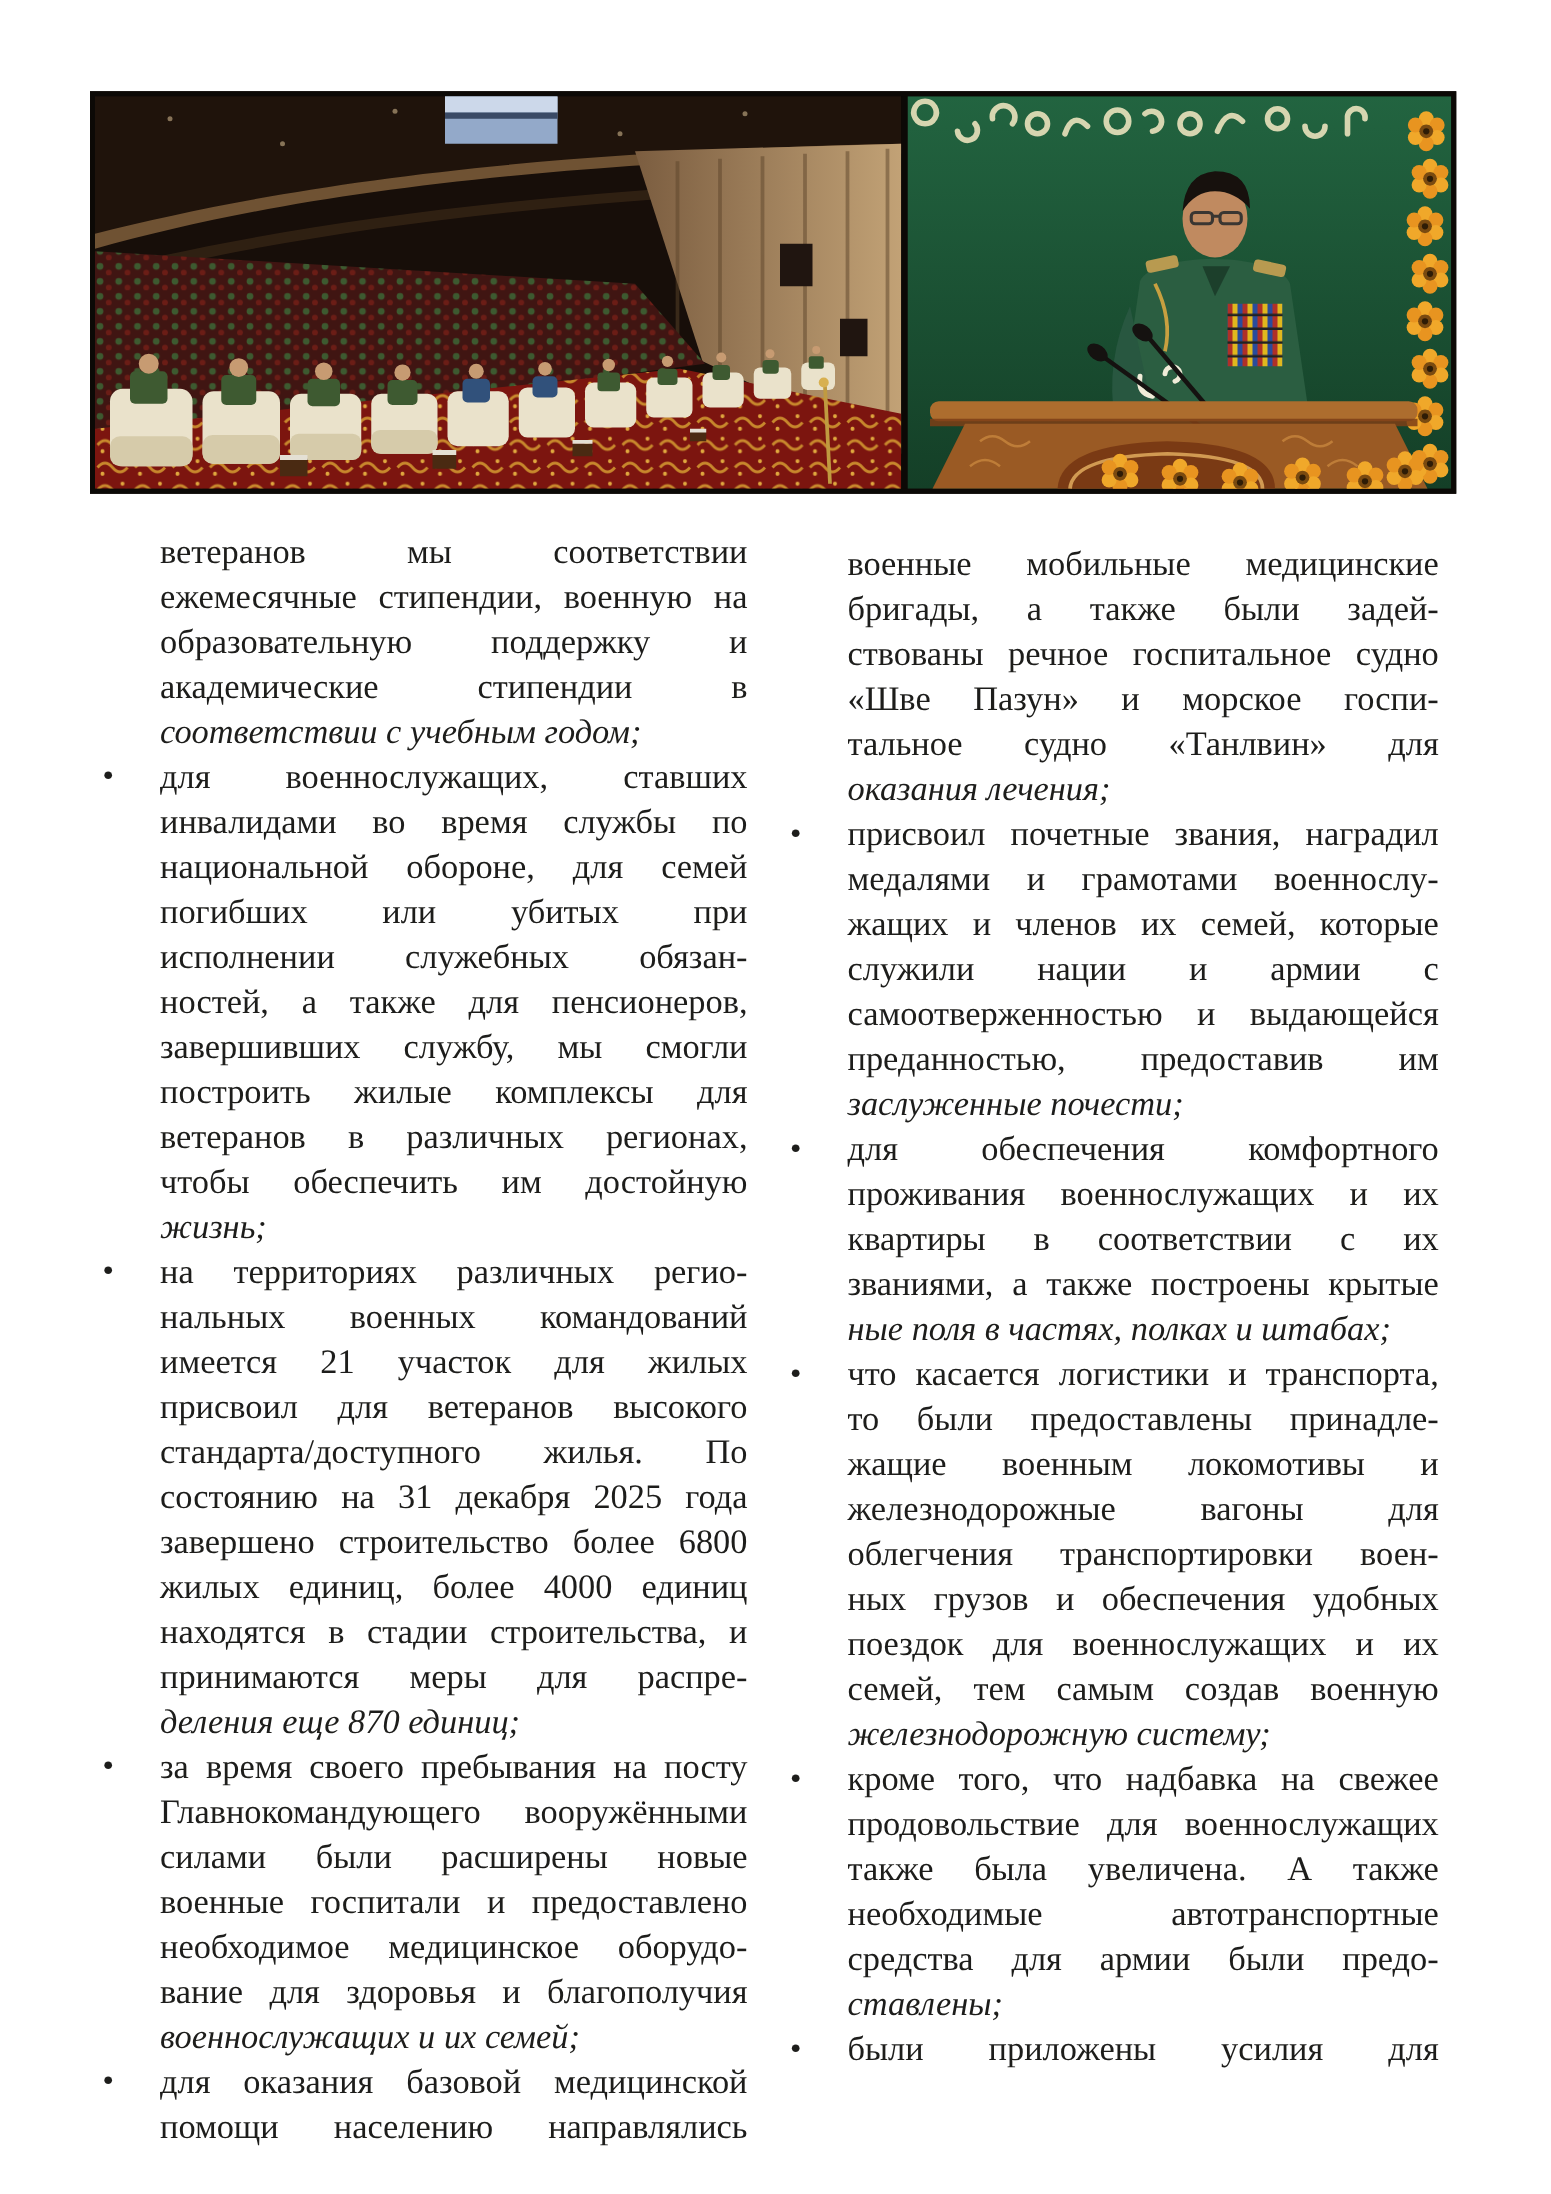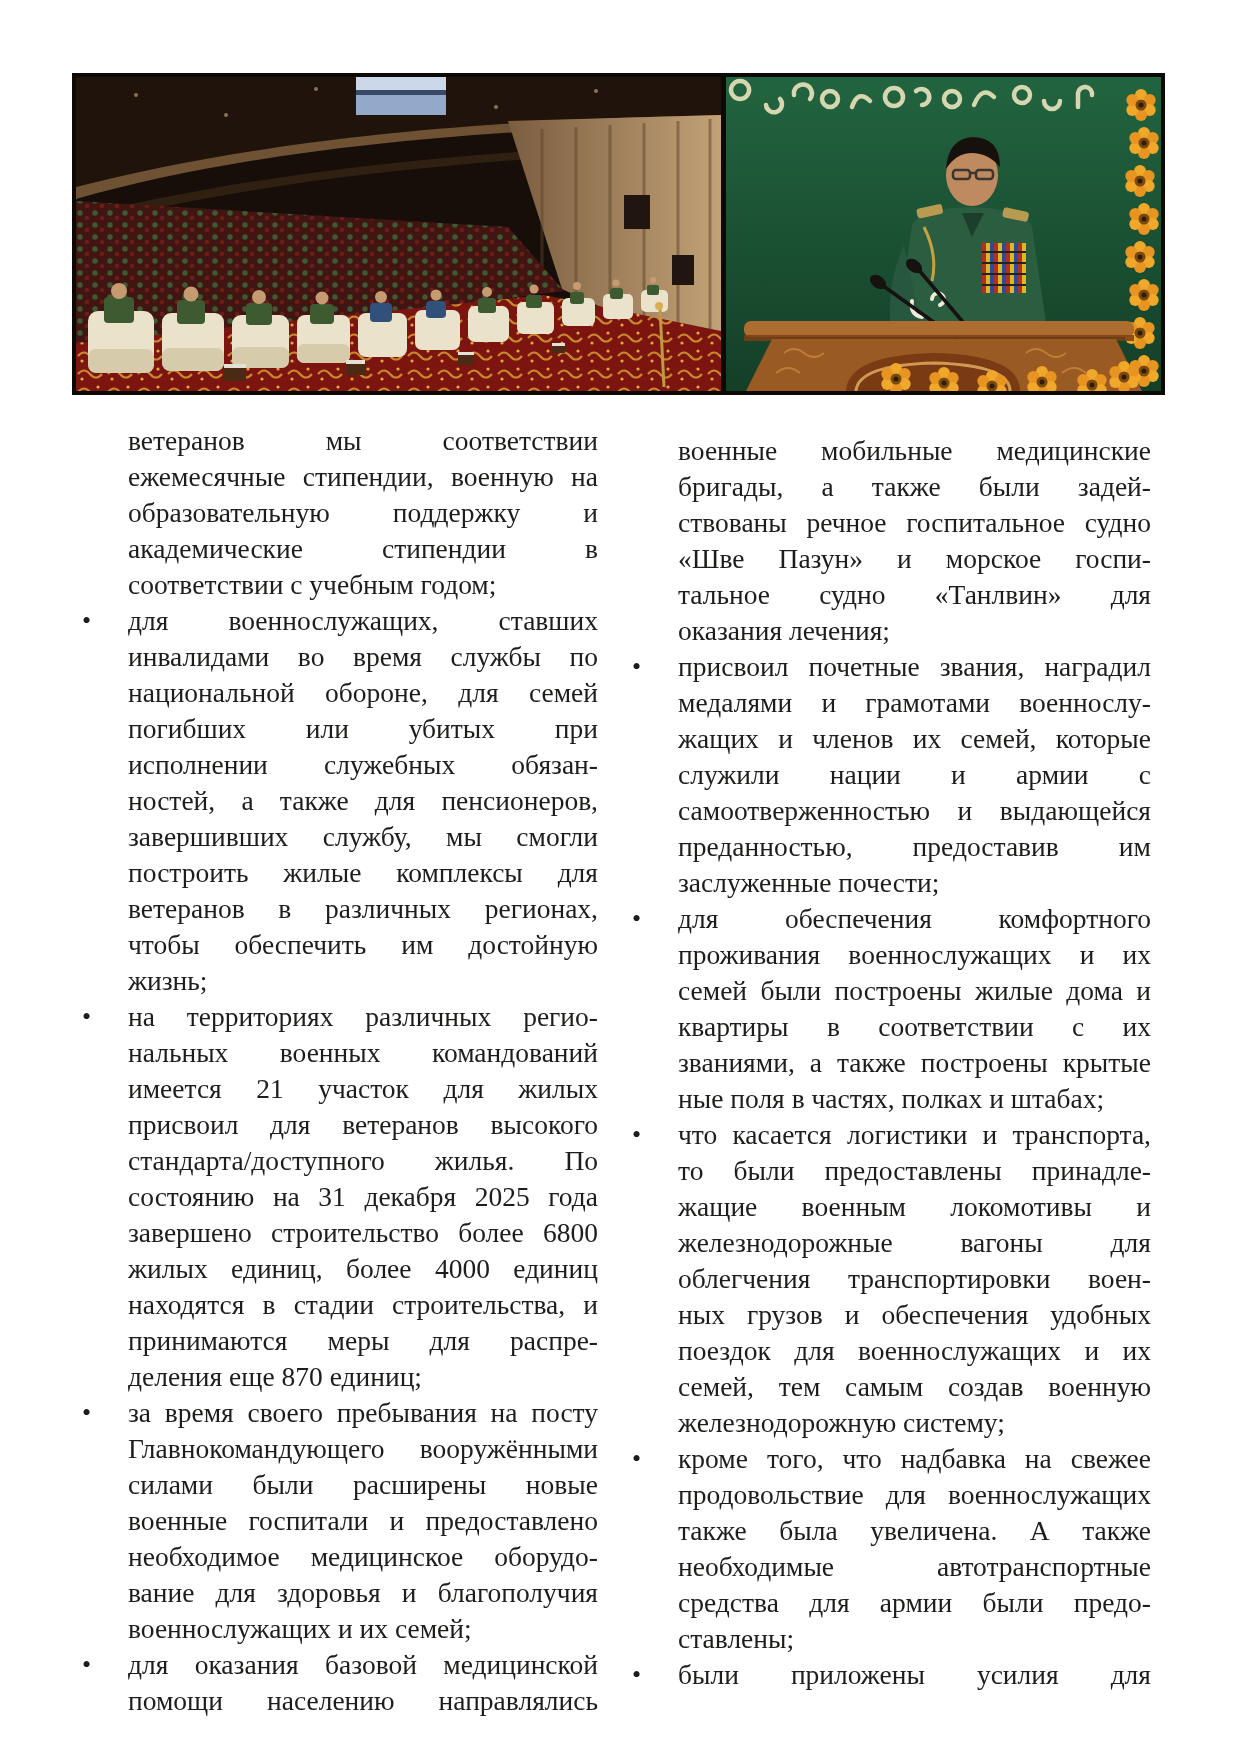--- a/index.html
+++ b/index.html
@@ -16,21 +16,21 @@
   .photo-strip svg { height:100%; display:block; flex:none; }
   svg.photo-left { width:645px; }
   svg.photo-right { width:435px; }
   .columns { position:absolute; top:423px; left:0; width:100%; font-size:27.5px; line-height:36px; }
   .col { position:absolute; top:0; }
   #col-left  { left:128px; width:470px; }
   #col-right { left:678px; width:473px;margin-top:10px; }
   .para { position:relative; }
   .bullet { position:absolute; left:-46px; top:0; font-size:26px; }
   .line { text-align:justify; text-align-last:justify; }
-  .line.last { text-align-last:left; }
+  .line.last { text-align-last:left;font-style:italic; }
 </style>
 </head>
 <body>
 
 <div class="page">
 
   <div class="page-number">18</div>
 
   <div class="photo-strip">
 
@@ -334,21 +334,20 @@
           <div class="line">жащих и членов их семей, которые</div>
           <div class="line">служили нации и армии с</div>
           <div class="line">самоотверженностью и выдающейся</div>
           <div class="line">преданностью, предоставив им</div>
           <div class="line last">заслуженные почести;</div>
         </div>
         <div class="para">
           <span class="bullet">•</span>
           <div class="line">для обеспечения комфортного</div>
           <div class="line">проживания военнослужащих и их</div>
-          <div class="line">семей были построены жилые дома и</div>
           <div class="line">квартиры в соответствии с их</div>
           <div class="line">званиями, а также построены крытые</div>
           <div class="line last">ные поля в частях, полках и штабах;</div>
         </div>
         <div class="para">
           <span class="bullet">•</span>
           <div class="line">что касается логистики и транспорта,</div>
           <div class="line">то были предоставлены принадле-</div>
           <div class="line">жащие военным локомотивы и</div>
           <div class="line">железнодорожные вагоны для</div>

